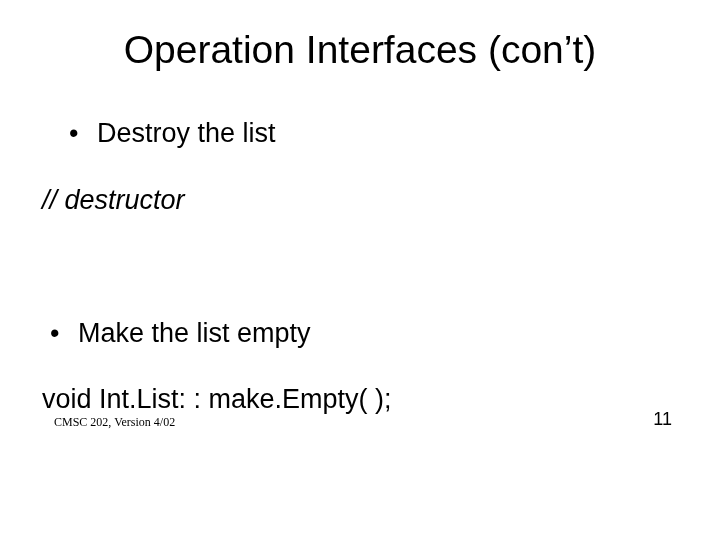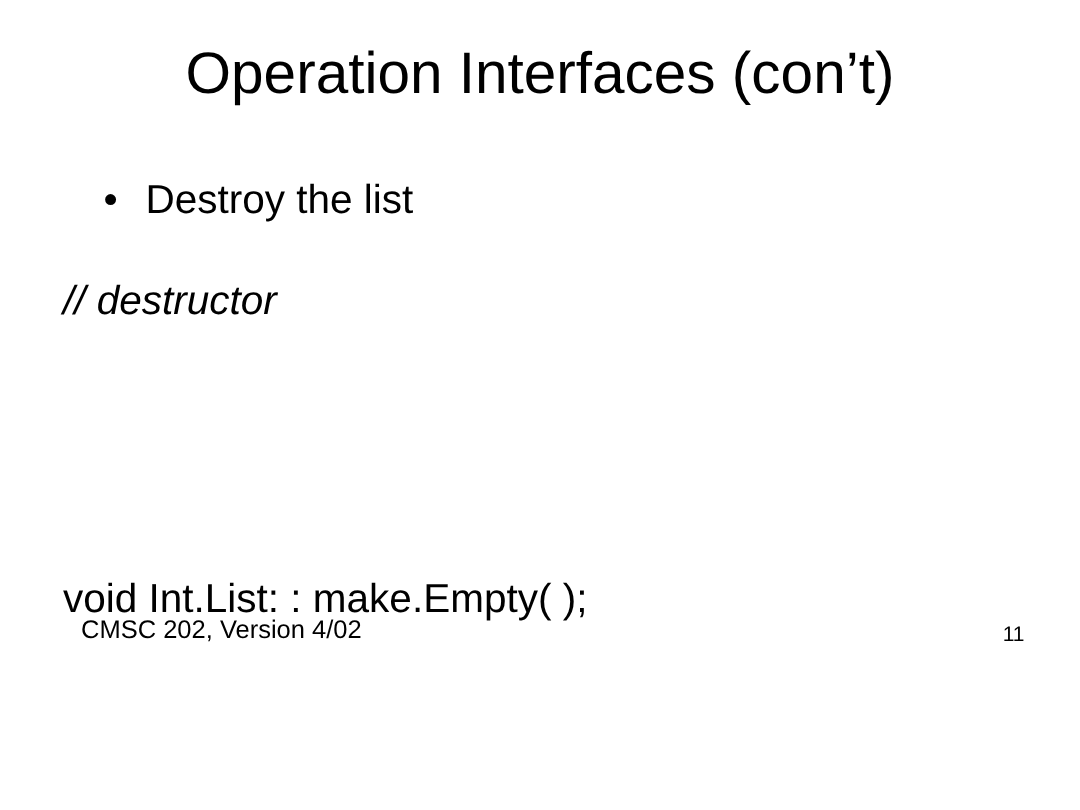--- a/index.html
+++ b/index.html
@@ -5,38 +5,41 @@
   * { margin: 0; padding: 0; box-sizing: border-box; }
   html, body { width: 720px; height: 540px; background: #fff; font-family: Arial, Helvetica, sans-serif; color: #000; }
   .slide { position: relative; width: 720px; height: 456px; }
   .title { position: absolute; top: 28px; left: 0; width: 720px; text-align: center; font-size: 39px; font-weight: 400; }
   .bullet1 { position: absolute; top: 118px; left: 50px; font-size: 27px; margin-left: 19px; }
   .bullet1 .dot { display: inline-block; width: 28px; }
   .code1 { position: absolute; top: 184px; left: 42px; font-size: 27px; line-height: 1.25; font-style: italic; }
   .bullet2 { position: absolute; top: 318px; left: 50px; font-size: 27px; }
   .bullet2 .dot { display: inline-block; width: 28px; }
   .code2 { position: absolute; top: 384px; left: 42px; font-size: 27px; }
-  .footer-left { position: absolute; bottom: 26px; left: 54px; font-size: 17px; }
-  .footer-right { position: absolute; bottom: 26px; right: 37px; font-size: 14px; }
+  .footer-left { position: absolute; bottom: 26px; left: 54px; font-size: 12px; font-family: Liberation Serif, serif; }
+  .footer-right { position: absolute; bottom: 26px; right: 48px; font-size: 18px; }
 </style>
 </head>
 <body>
 
 <div class="slide">
 
   <div class="title">Operation Interfaces (con’t)</div>
 
   <div class="bullet1">
     <span class="dot">•</span><span>Destroy the list</span>
   </div>
 
   <div class="code1">
     <div>// destructor</div>
   </div>
 
+  <div class="bullet2">
+    <span class="dot">•</span><span>Make the list empty</span>
+  </div>
 
   <div class="code2">
     <div>void Int.List: : make.Empty( );</div>
   </div>
 
   <div class="footer-left">CMSC 202, Version 4/02</div>
   <div class="footer-right">11</div>
 
 </div>
 

